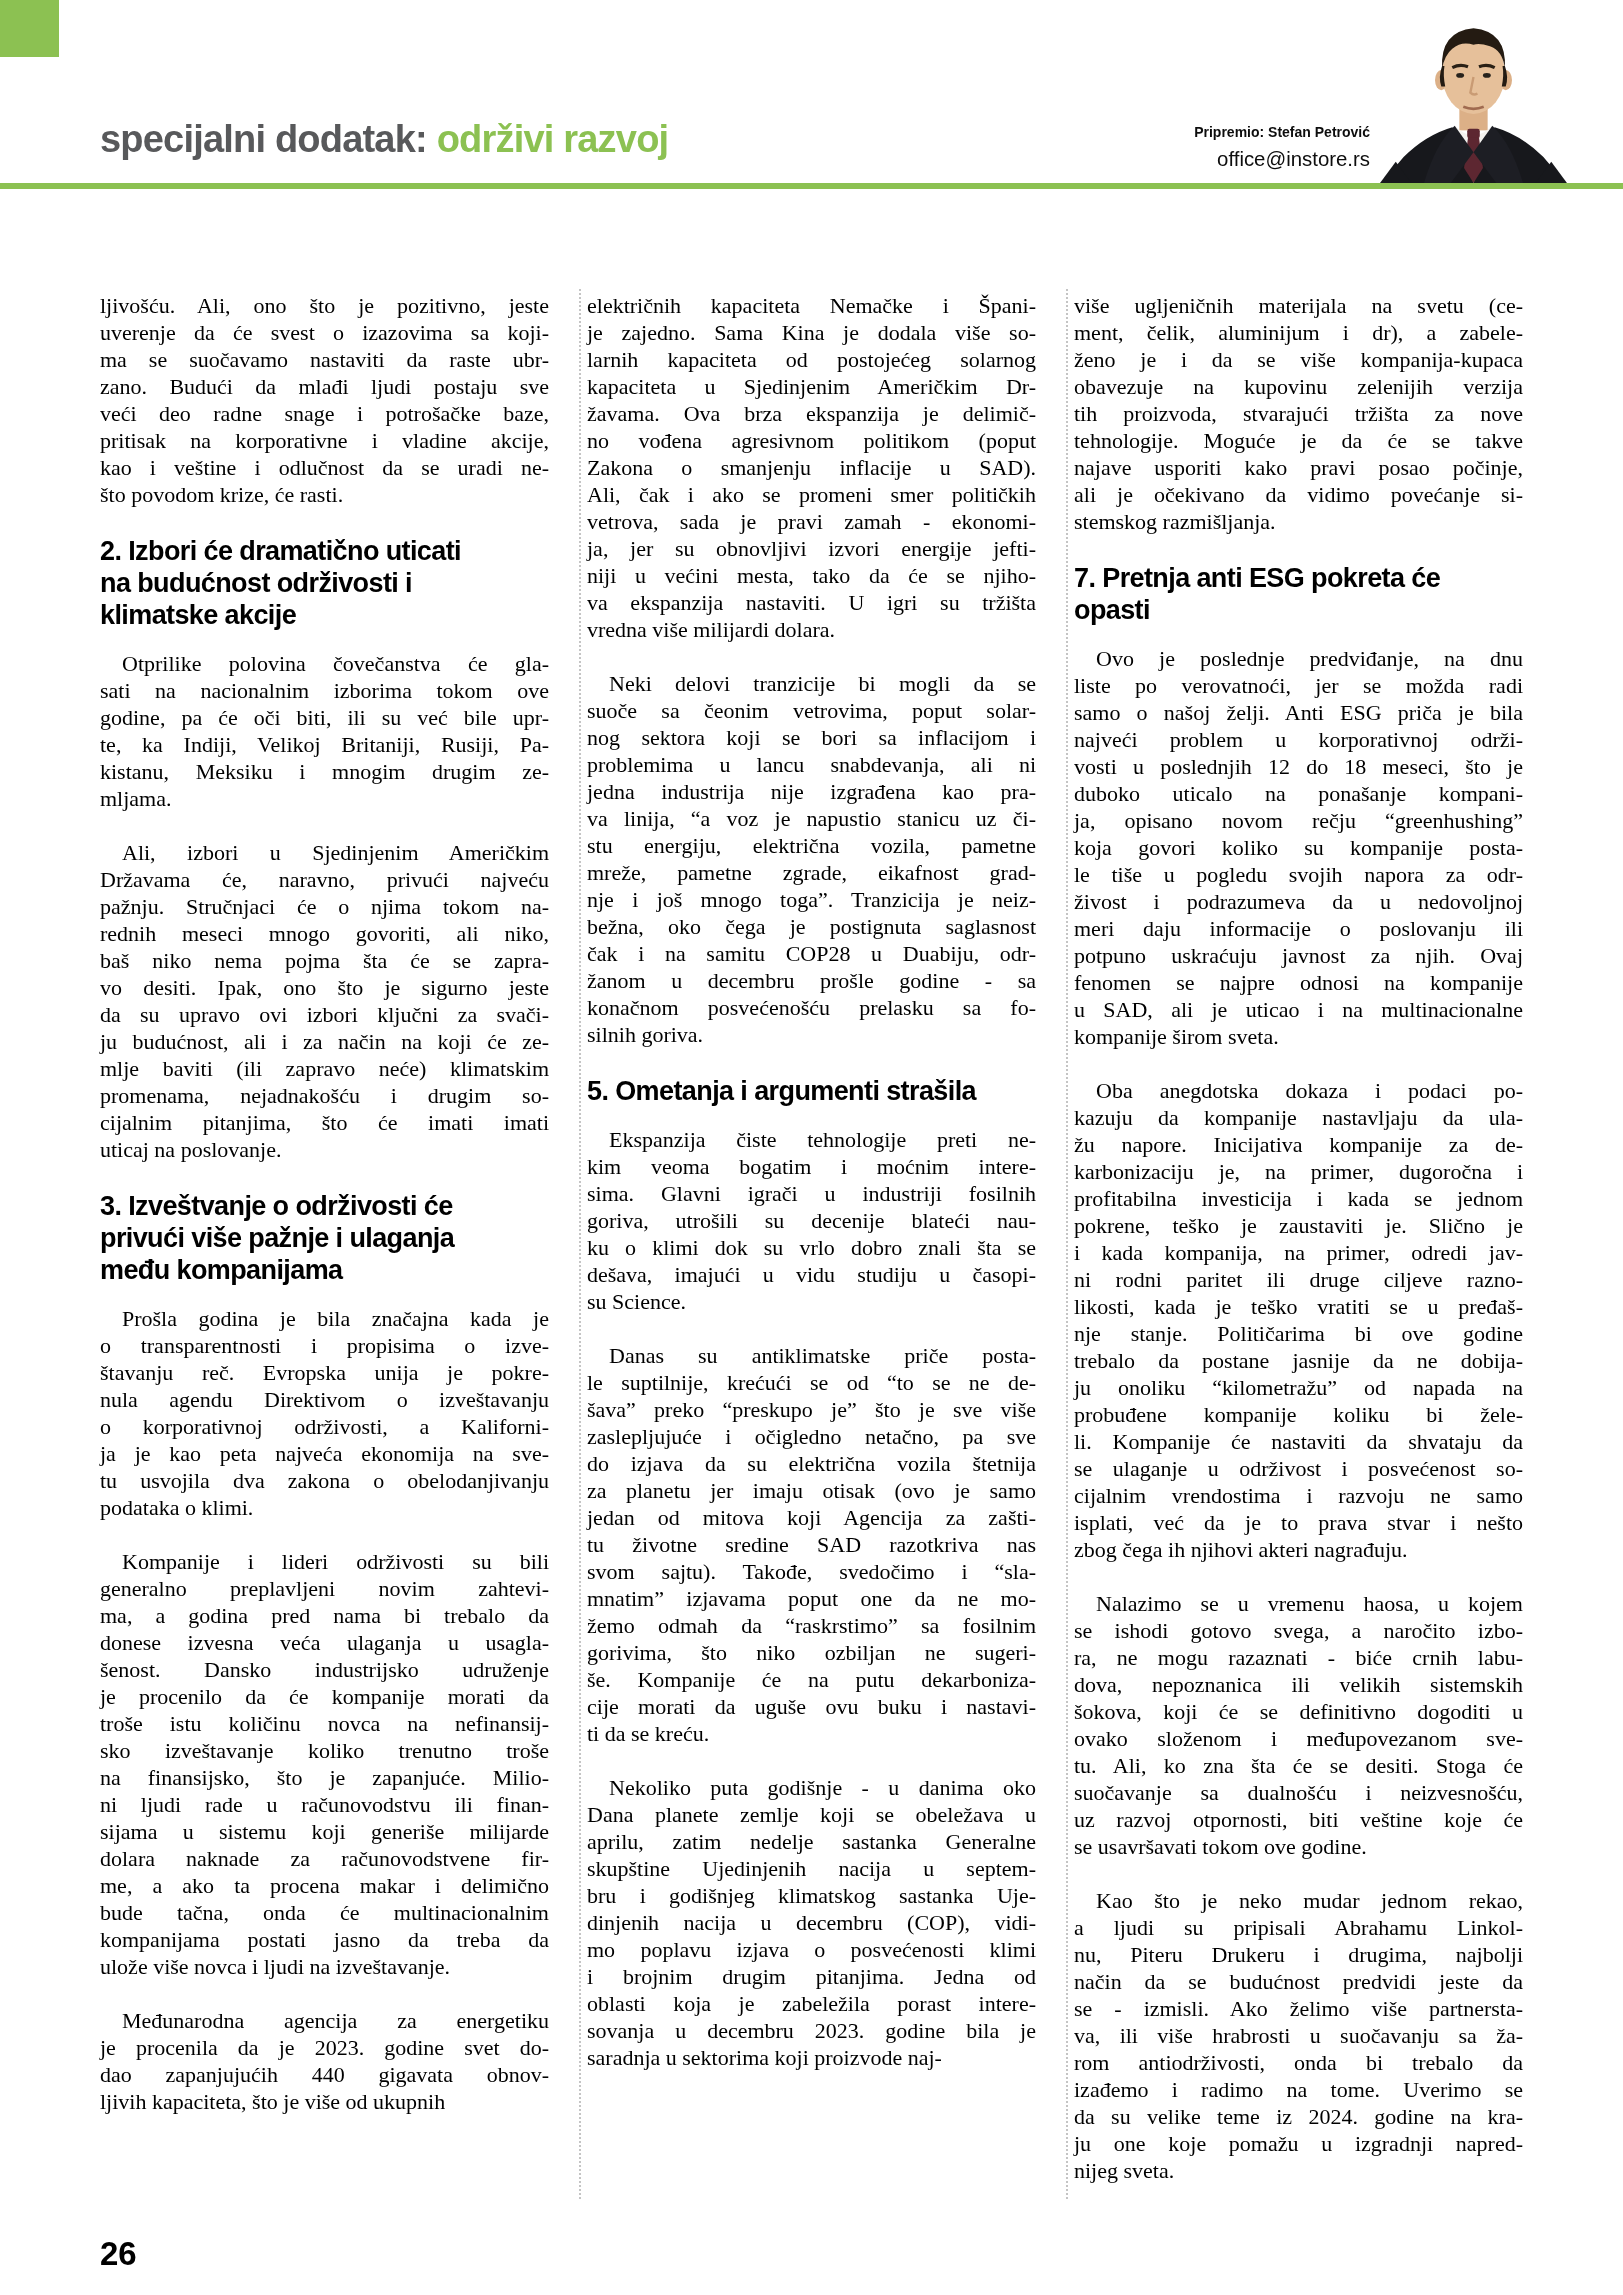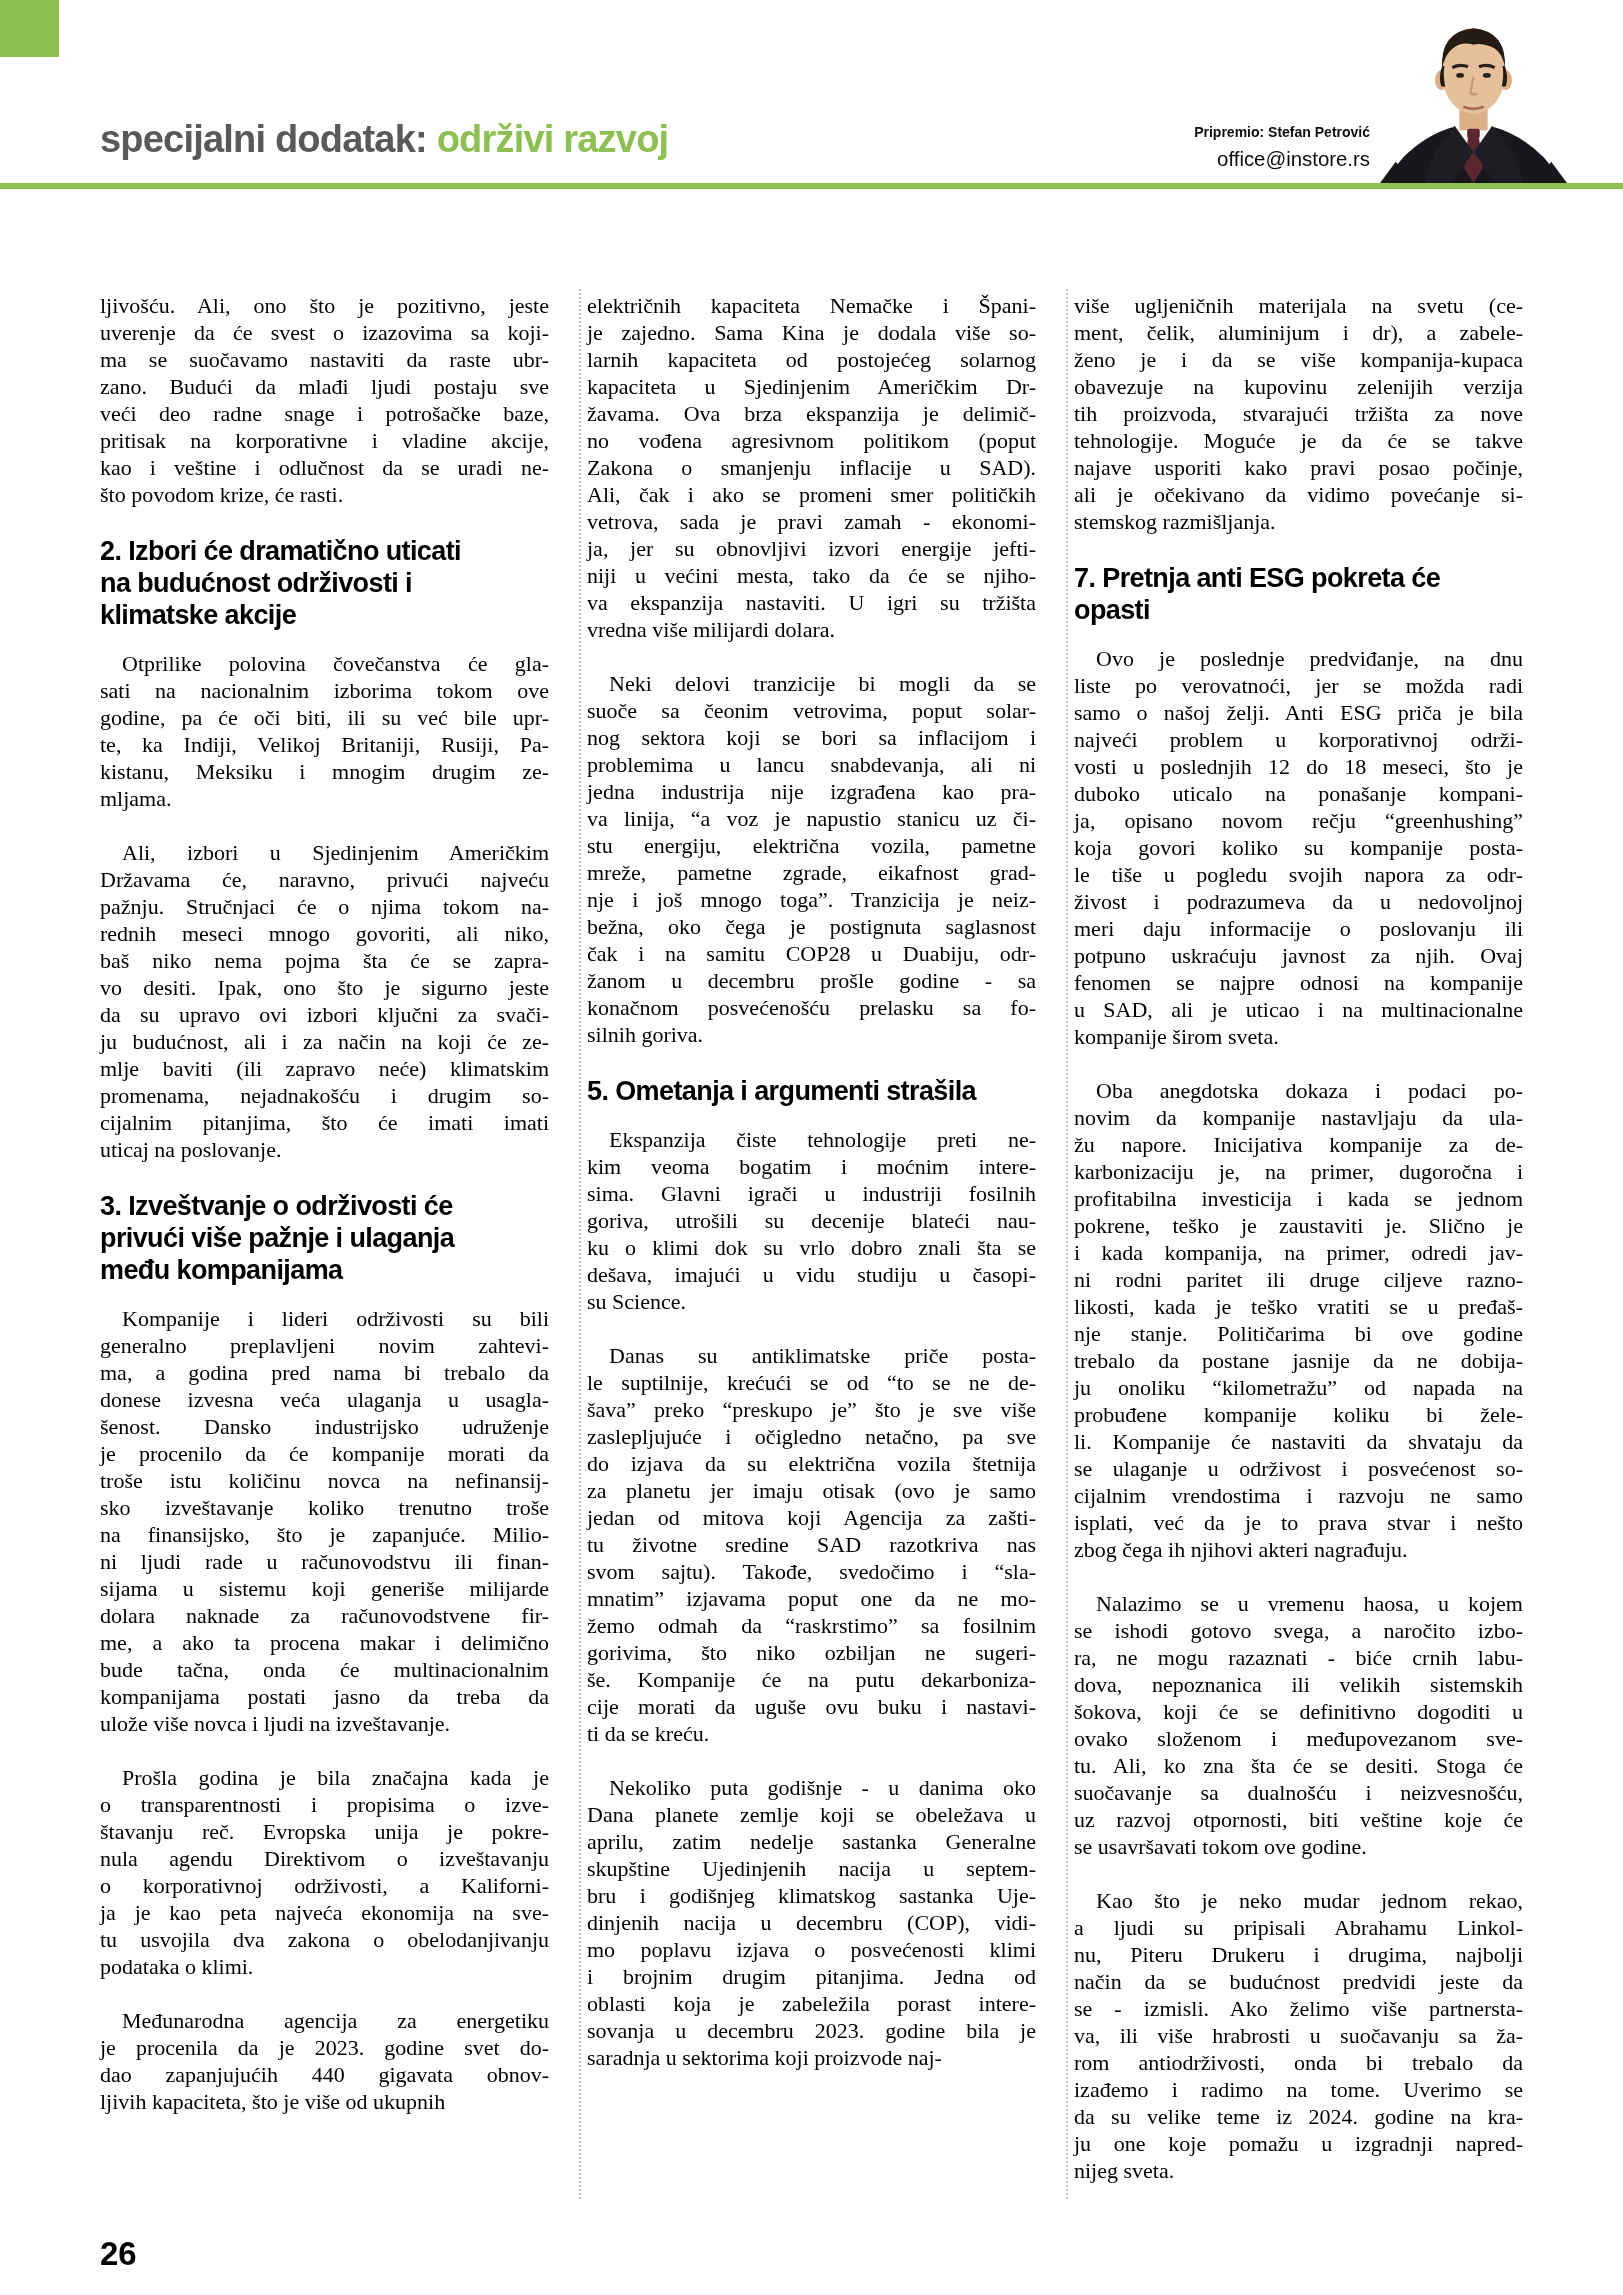--- a/index.html
+++ b/index.html
@@ -158,50 +158,50 @@
           <div class="jline">ju budućnost, ali i za način na koji će ze-</div>
           <div class="jline">mlje baviti (ili zapravo neće) klimatskim</div>
           <div class="jline">promenama, nejadnakošću i drugim so-</div>
           <div class="jline">cijalnim pitanjima, što će imati imati</div>
           <div class="lline">uticaj na poslovanje.</div>
         </div>
         <div class="heading">
           <div class="hline">3. Izveštvanje o održivosti će</div>
           <div class="hline">privući više pažnje i ulaganja</div>
           <div class="hline">među kompanijama</div>
+        </div>
+        <div class="para">
+          <div class="jline indent">Prošla godina je bila značajna kada je</div>
+          <div class="jline">o transparentnosti i propisima o izve-</div>
+          <div class="jline">štavanju reč. Evropska unija je pokre-</div>
+          <div class="jline">nula agendu Direktivom o izveštavanju</div>
+          <div class="jline">o korporativnoj održivosti, a Kaliforni-</div>
+          <div class="jline">ja je kao peta najveća ekonomija na sve-</div>
+          <div class="jline">tu usvojila dva zakona o obelodanjivanju</div>
+          <div class="lline">podataka o klimi.</div>
         </div>
         <div class="para">
           <div class="jline indent">Kompanije i lideri održivosti su bili</div>
           <div class="jline">generalno preplavljeni novim zahtevi-</div>
           <div class="jline">ma, a godina pred nama bi trebalo da</div>
           <div class="jline">donese izvesna veća ulaganja u usagla-</div>
           <div class="jline">šenost. Dansko industrijsko udruženje</div>
           <div class="jline">je procenilo da će kompanije morati da</div>
           <div class="jline">troše istu količinu novca na nefinansij-</div>
           <div class="jline">sko izveštavanje koliko trenutno troše</div>
           <div class="jline">na finansijsko, što je zapanjuće. Milio-</div>
           <div class="jline">ni ljudi rade u računovodstvu ili finan-</div>
           <div class="jline">sijama u sistemu koji generiše milijarde</div>
           <div class="jline">dolara naknade za računovodstvene fir-</div>
           <div class="jline">me, a ako ta procena makar i delimično</div>
           <div class="jline">bude tačna, onda će multinacionalnim</div>
           <div class="jline">kompanijama postati jasno da treba da</div>
           <div class="lline">ulože više novca i ljudi na izveštavanje.</div>
         </div>
         <div class="para">
-          <div class="jline indent">Prošla godina je bila značajna kada je</div>
-          <div class="jline">o transparentnosti i propisima o izve-</div>
-          <div class="jline">štavanju reč. Evropska unija je pokre-</div>
-          <div class="jline">nula agendu Direktivom o izveštavanju</div>
-          <div class="jline">o korporativnoj održivosti, a Kaliforni-</div>
-          <div class="jline">ja je kao peta najveća ekonomija na sve-</div>
-          <div class="jline">tu usvojila dva zakona o obelodanjivanju</div>
-          <div class="lline">podataka o klimi.</div>
-        </div>
-        <div class="para">
           <div class="jline indent">Međunarodna agencija za energetiku</div>
           <div class="jline">je procenila da je 2023. godine svet do-</div>
           <div class="jline">dao zapanjujućih 440 gigavata obnov-</div>
           <div class="lline">ljivih kapaciteta, što je više od ukupnih</div>
         </div>
       </div>
       <div class="col col2">
         <div class="para">
           <div class="jline">električnih kapaciteta Nemačke i Špani-</div>
           <div class="jline">je zajedno. Sama Kina je dodala više so-</div>
@@ -304,21 +304,21 @@
           <div class="jline">le tiše u pogledu svojih napora za odr-</div>
           <div class="jline">živost i podrazumeva da u nedovoljnoj</div>
           <div class="jline">meri daju informacije o poslovanju ili</div>
           <div class="jline">potpuno uskraćuju javnost za njih. Ovaj</div>
           <div class="jline">fenomen se najpre odnosi na kompanije</div>
           <div class="jline">u SAD, ali je uticao i na multinacionalne</div>
           <div class="lline">kompanije širom sveta.</div>
         </div>
         <div class="para">
           <div class="jline indent">Oba anegdotska dokaza i podaci po-</div>
-          <div class="jline">novim da kompanije nastavljaju da ula-</div>
+          <div class="jline">kazuju da kompanije nastavljaju da ula-</div>
           <div class="jline">žu napore. Inicijativa kompanije za de-</div>
           <div class="jline">karbonizaciju je, na primer, dugoročna i</div>
           <div class="jline">profitabilna investicija i kada se jednom</div>
           <div class="jline">pokrene, teško je zaustaviti je. Slično je</div>
           <div class="jline">i kada kompanija, na primer, odredi jav-</div>
           <div class="jline">ni rodni paritet ili druge ciljeve razno-</div>
           <div class="jline">likosti, kada je teško vratiti se u pređaš-</div>
           <div class="jline">nje stanje. Političarima bi ove godine</div>
           <div class="jline">trebalo da postane jasnije da ne dobija-</div>
           <div class="jline">ju onoliku “kilometražu” od napada na</div>

